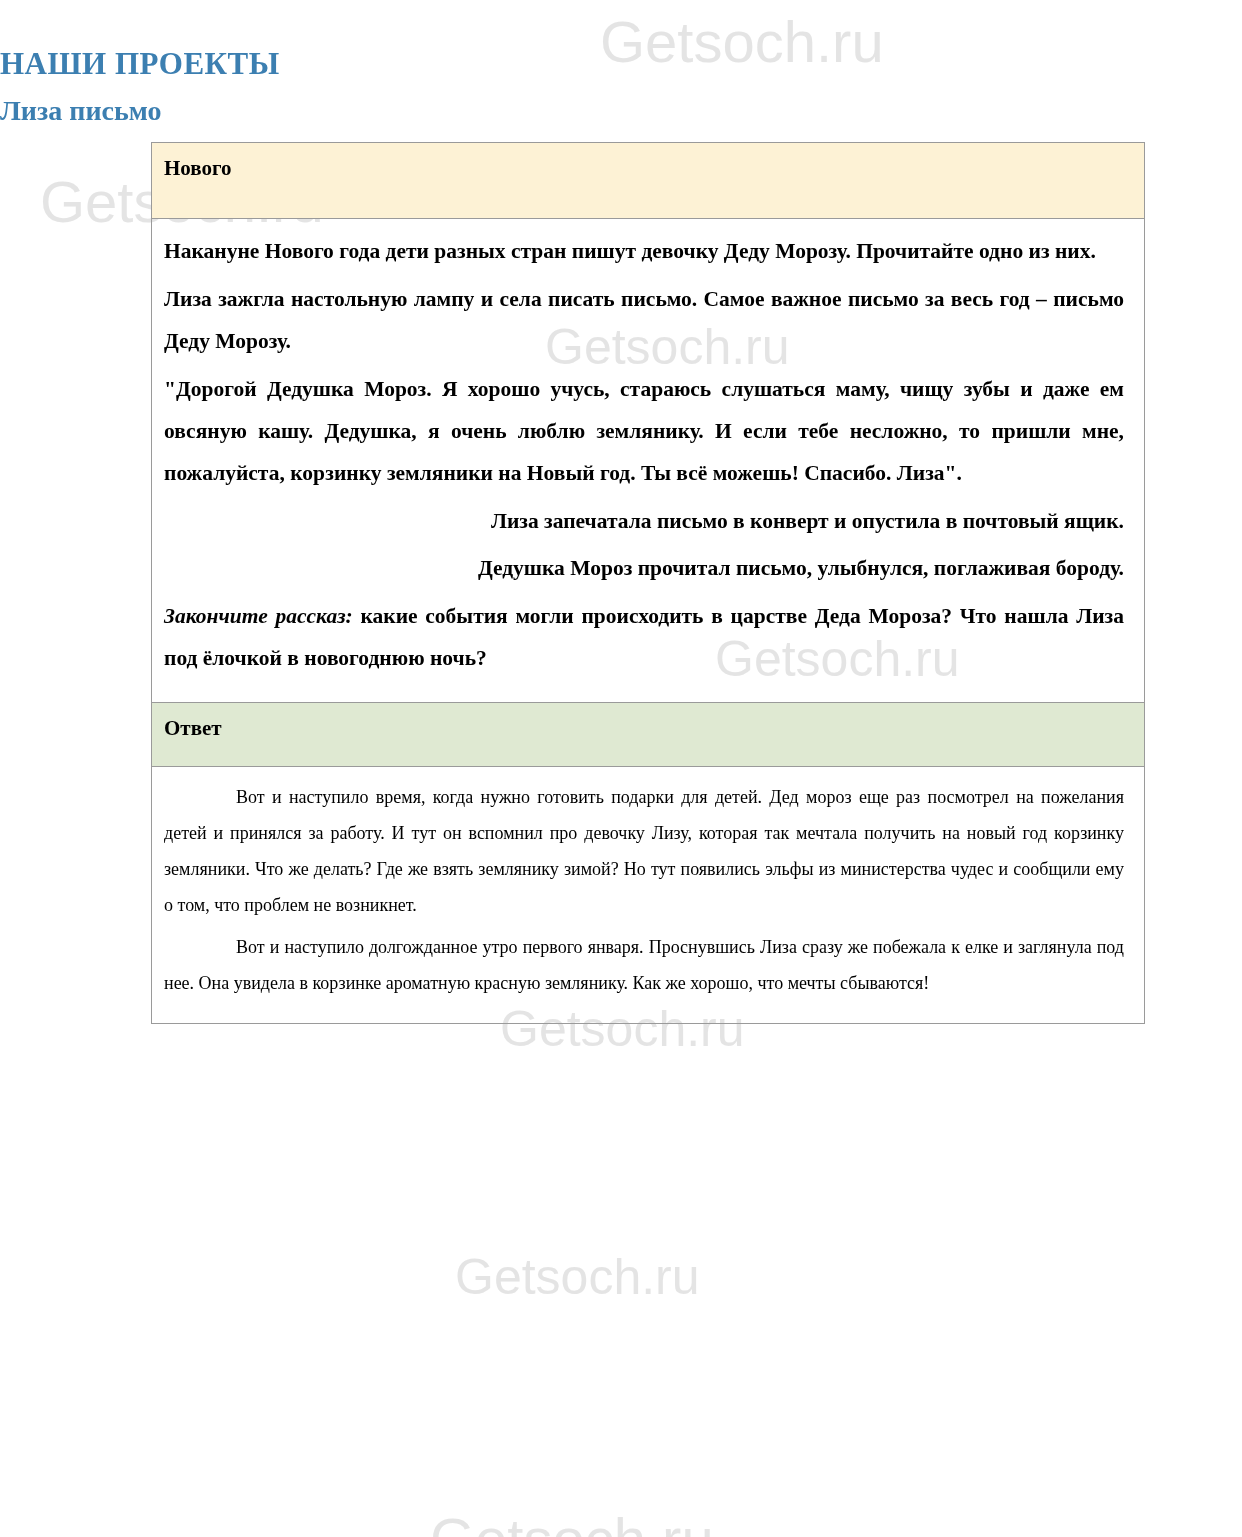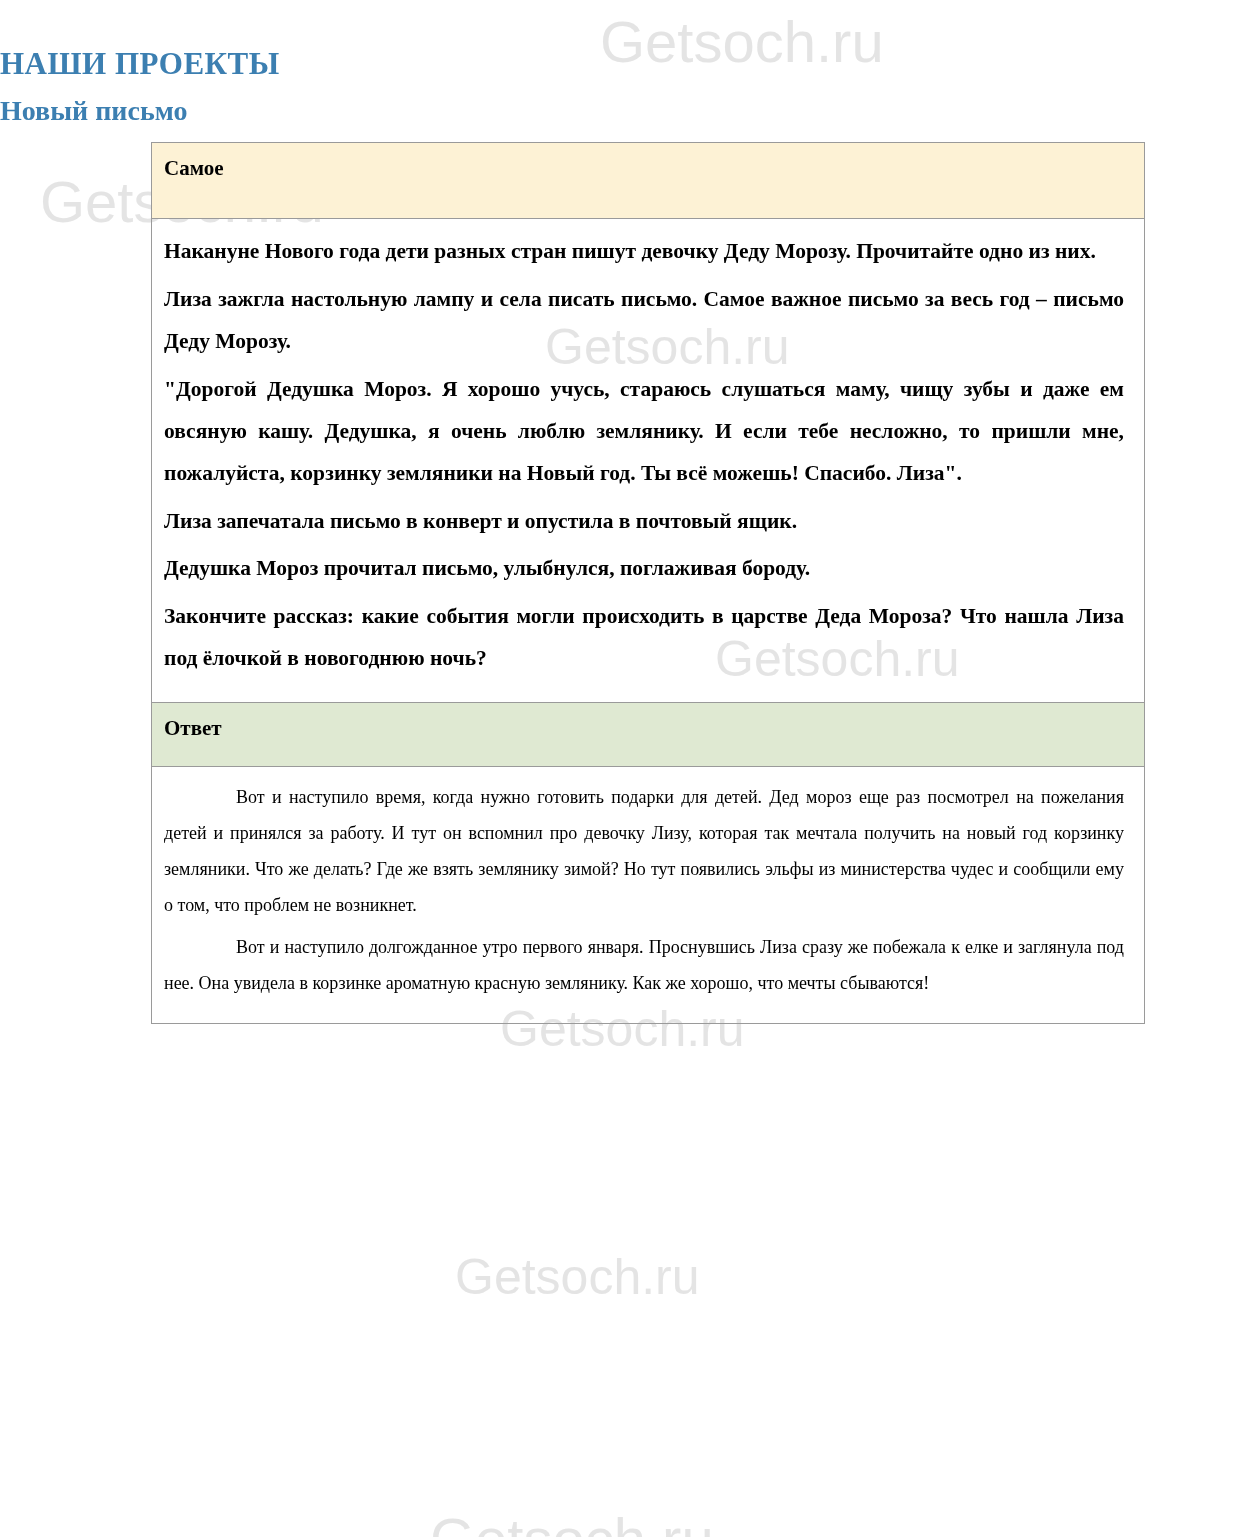--- a/index.html
+++ b/index.html
@@ -87,22 +87,22 @@
 
   .p {
     margin: 0 0 6px 0;
     font-size: 21.5px;
     line-height: 1.95;
     color: #000;
     text-align: justify;
     text-justify: inter-word;
   }
   .q .p { font-weight: bold; }
-  .q .p.last-line { text-align: left; }
-  .ital { font-weight: bold; }
+  .q .p.last-line { text-align: right; }
+  .ital { font-style: italic; font-weight: bold; }
 
   .a .p {
     font-weight: normal;
     font-size: 18px;
     line-height: 2.0;
     text-indent: 72px;
   }
 </style>
 </head>
 <body>
@@ -110,26 +110,26 @@
 <div class="wm wm-1">Getsoch.ru</div>
 <div class="wm wm-2">Getsoch.ru</div>
 <div class="wm wm-3">Getsoch.ru</div>
 <div class="wm wm-4">Getsoch.ru</div>
 <div class="wm wm-5">Getsoch.ru</div>
 <div class="wm wm-6">Getsoch.ru</div>
 <div class="wm wm-7">Getsoch.ru</div>
 
 <div class="title-wrap">
   <div class="title-main">НАШИ ПРОЕКТЫ</div>
-  <div class="title-sub">Новый письмо</div>
+  <div class="title-sub">Лиза письмо</div>
 </div>
 
 <div class="doc">
 
-  <div class="band band-q">Самое</div>
+  <div class="band band-q">Нового</div>
 
   <div class="cell cell-q q">
     <p class="p">Накануне Нового года дети разных стран пишут девочку Деду Морозу. Прочитайте одно из них.</p>
     <p class="p">Лиза зажгла настольную лампу и села писать письмо. Самое важное письмо за весь год – письмо Деду Морозу.</p>
     <p class="p">"Дорогой Дедушка Мороз. Я хорошо учусь, стараюсь слушаться маму, чищу зубы и даже ем овсяную кашу. Дедушка, я очень люблю землянику. И если тебе несложно, то пришли мне, пожалуйста, корзинку земляники на Новый год. Ты всё можешь! Спасибо. Лиза".</p>
     <p class="p last-line">Лиза запечатала письмо в конверт и опустила в почтовый ящик.</p>
     <p class="p last-line">Дедушка Мороз прочитал письмо, улыбнулся, поглаживая бороду.</p>
     <p class="p"><span class="ital">Закончите рассказ:</span><span> какие события могли происходить в царстве Деда Мороза? Что нашла Лиза под ёлочкой в новогоднюю ночь?</span></p>
   </div>
 

